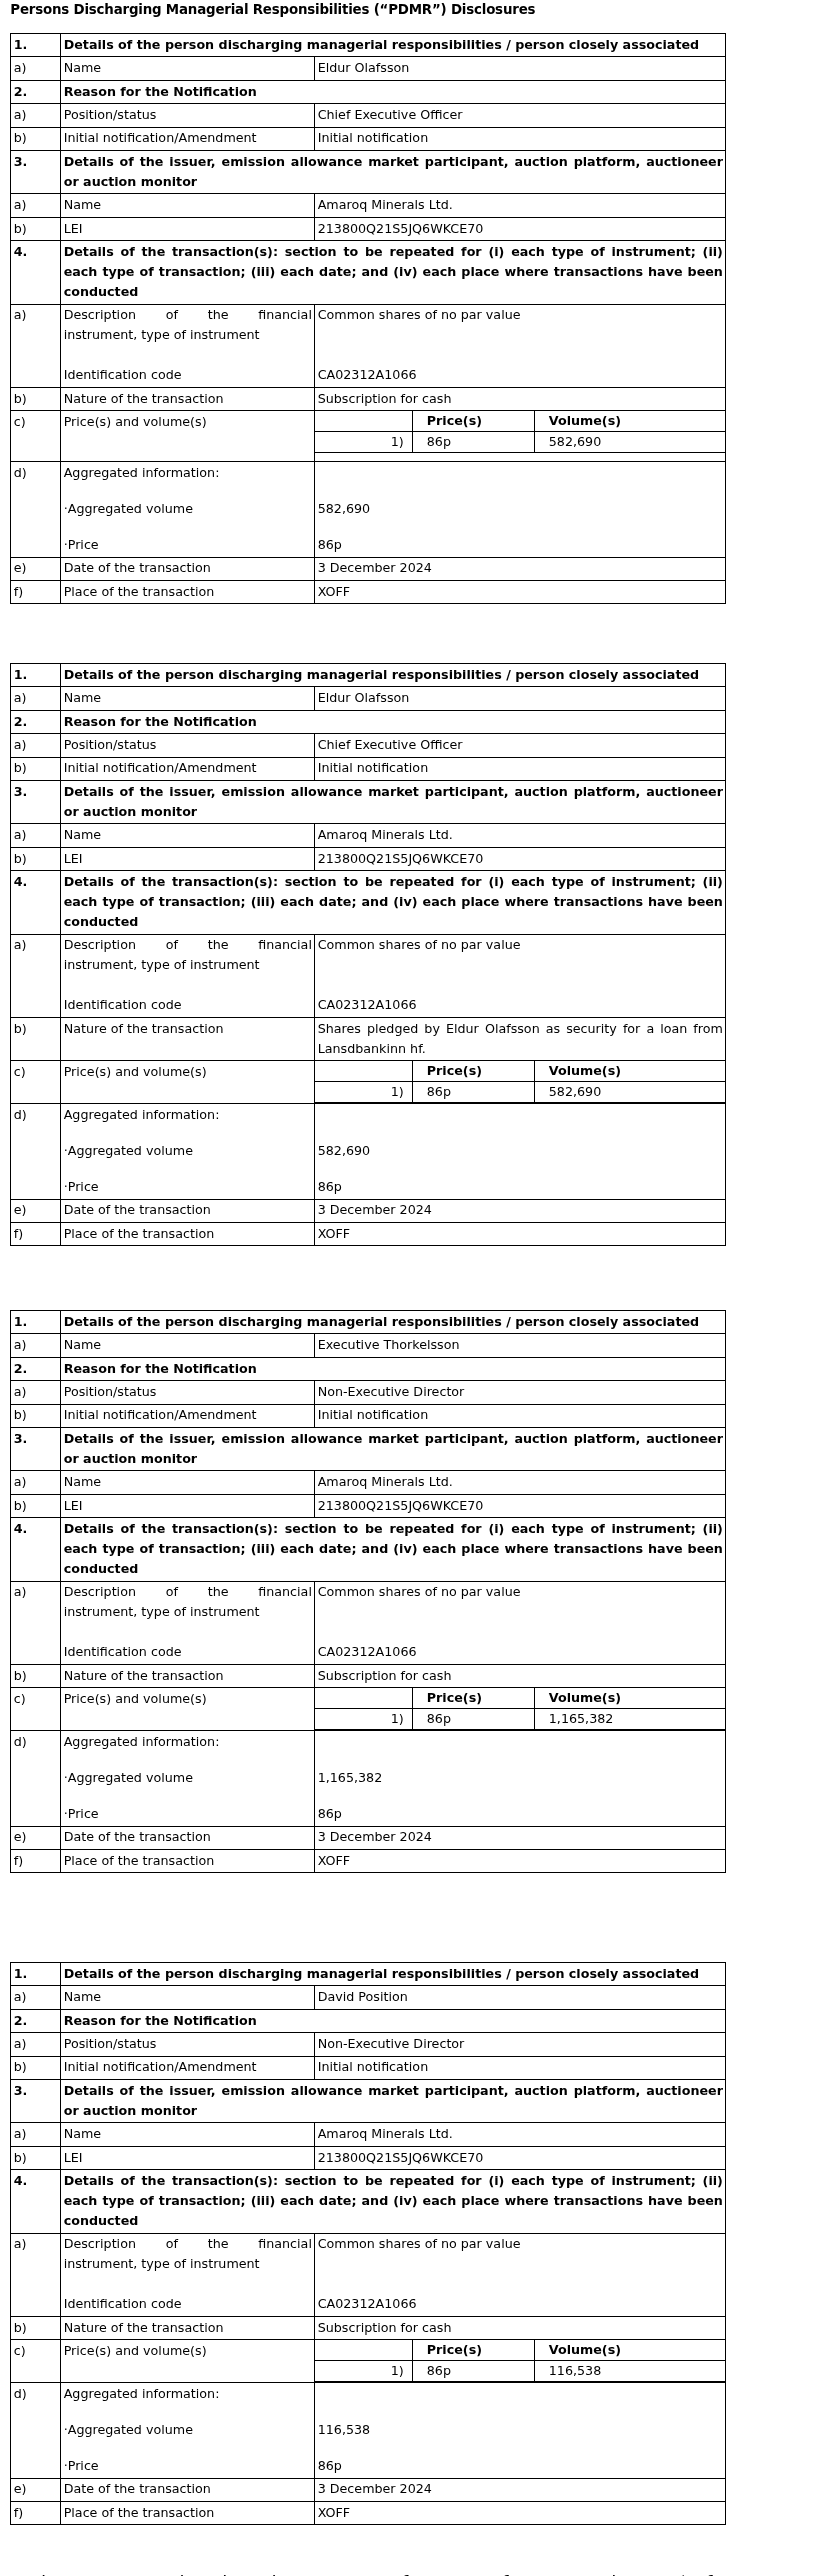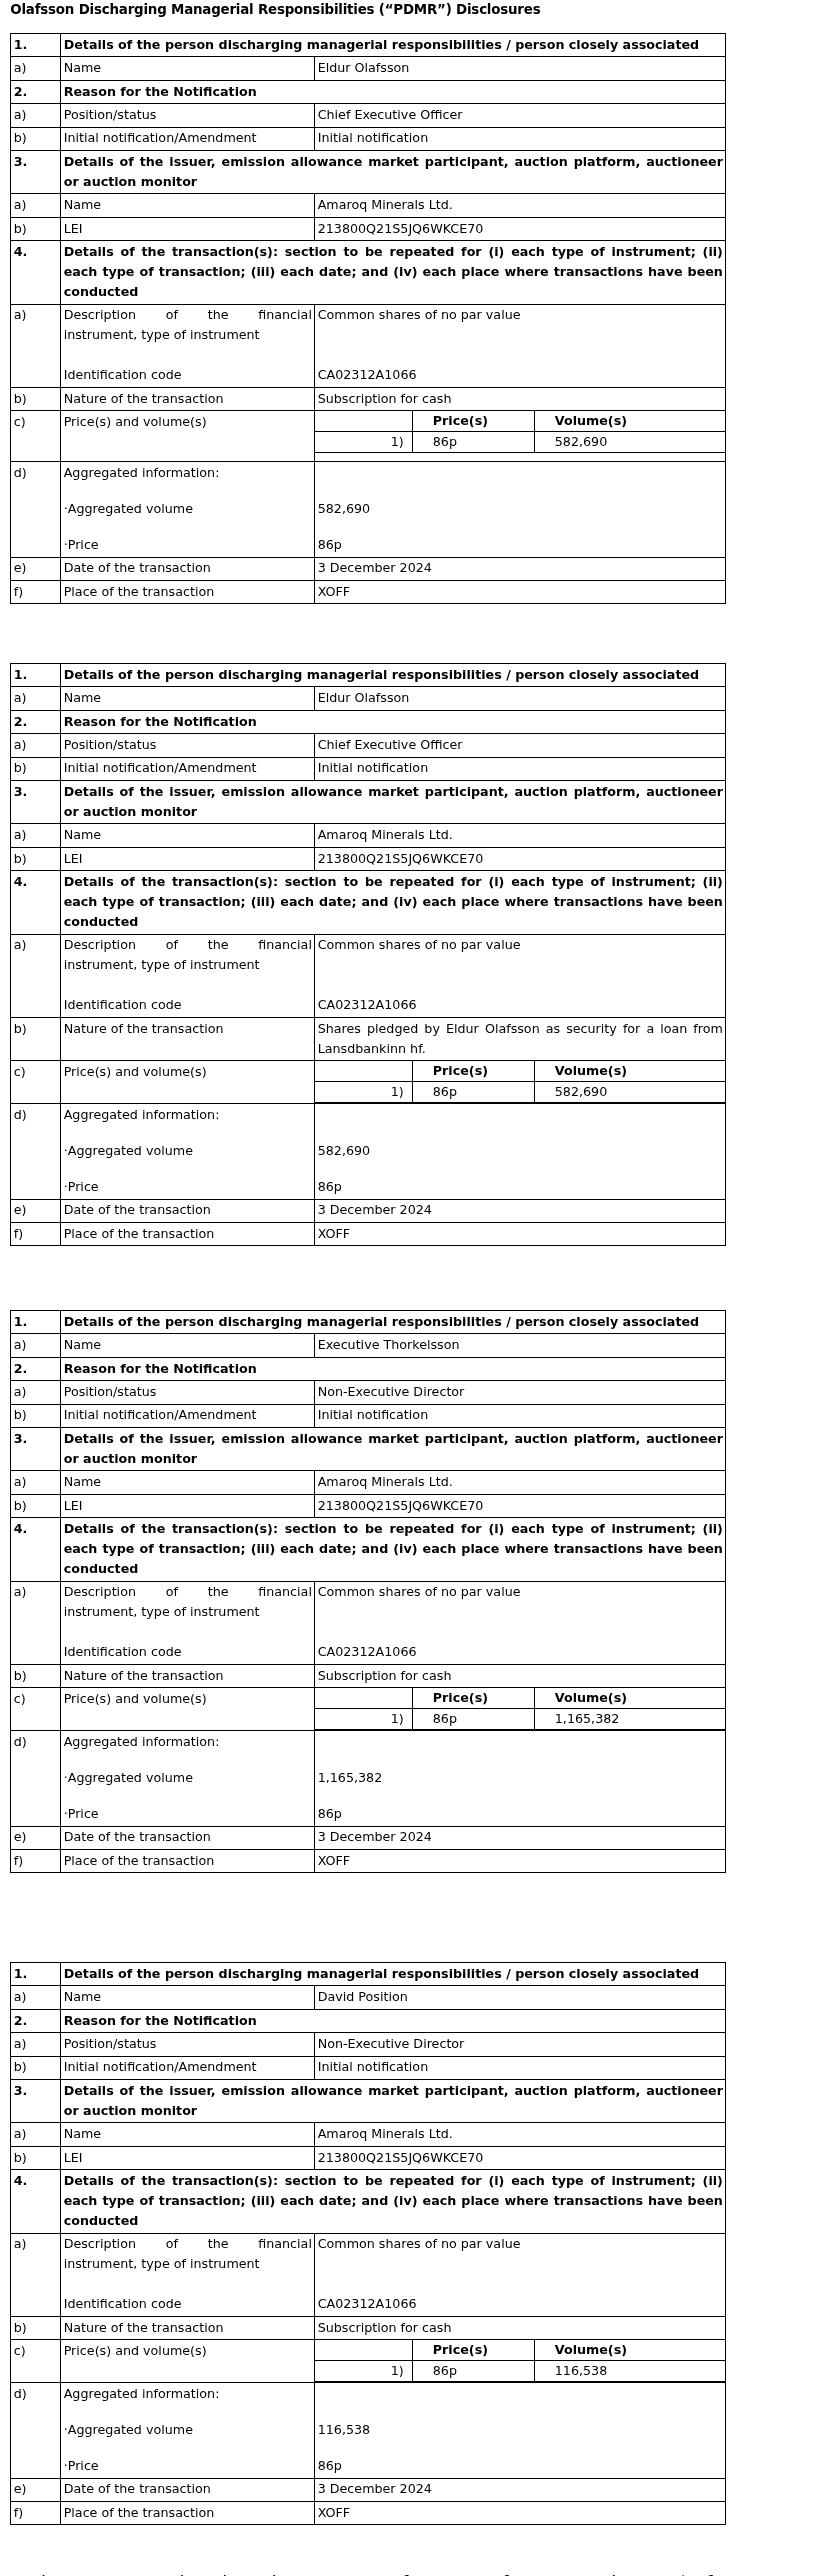--- a/index.html
+++ b/index.html
@@ -9,33 +9,33 @@
   table.pdmr { border-collapse: collapse; width: 716px; table-layout: fixed; }
   table.pdmr td { border: 1.6px solid #000; padding: 0.8px 2.4px 1.6px 2.4px; vertical-align: top; line-height: 20px; font-size: 12.7px; }
   col.c-num { width: 50px; }
   col.c-label { width: 254px; }
   col.c-val { width: auto; }
   .sec td { font-weight: bold; }
   .sec .text { text-align: justify; text-align-last: left; }
   .rowh td { height: 20px; }
   td.sub { padding: 0 !important; }
   table.inner { border-collapse: collapse; width: 100%; table-layout: fixed; }
-  table.inner td { border: 0; border-left: 1.6px solid #000; border-bottom: 1.6px solid #000; padding: 0 20px; line-height: 20px; }
+  table.inner td { border: 0; border-left: 1.6px solid #000; border-bottom: 1.6px solid #000; padding: 0 14px; line-height: 20px; }
   table.inner td:first-child { border-left: 0; }
   table.inner tr:last-child td { border-bottom: 1.6px solid #000; }
   table.inner .h td { font-weight: bold; }
   table.inner .idx { text-align: right; padding-right: 8px; }
   .desc-label { text-align: justify; text-align-last: left; }
   .gap { height: 20px; }
   .endnote { position: absolute; left: 10.3px; top: 2533px; width: 814px; font-style: italic; font-size: 18px; line-height: 20px; margin-top: 40px; }
 </style>
 </head>
 <body>
 
-<div class="title">Olafsson Discharging Managerial Responsibilities (“PDMR”) Disclosures</div>
+<div class="title">Persons Discharging Managerial Responsibilities (“PDMR”) Disclosures</div>
 
 <div class="disclosure" id="d0" style="top:33px">
   <table class="pdmr">
     <colgroup>
         <col class="c-num">
         <col class="c-label">
         <col class="c-val">
       </colgroup>
     <tbody>
         <tr class="sec">

